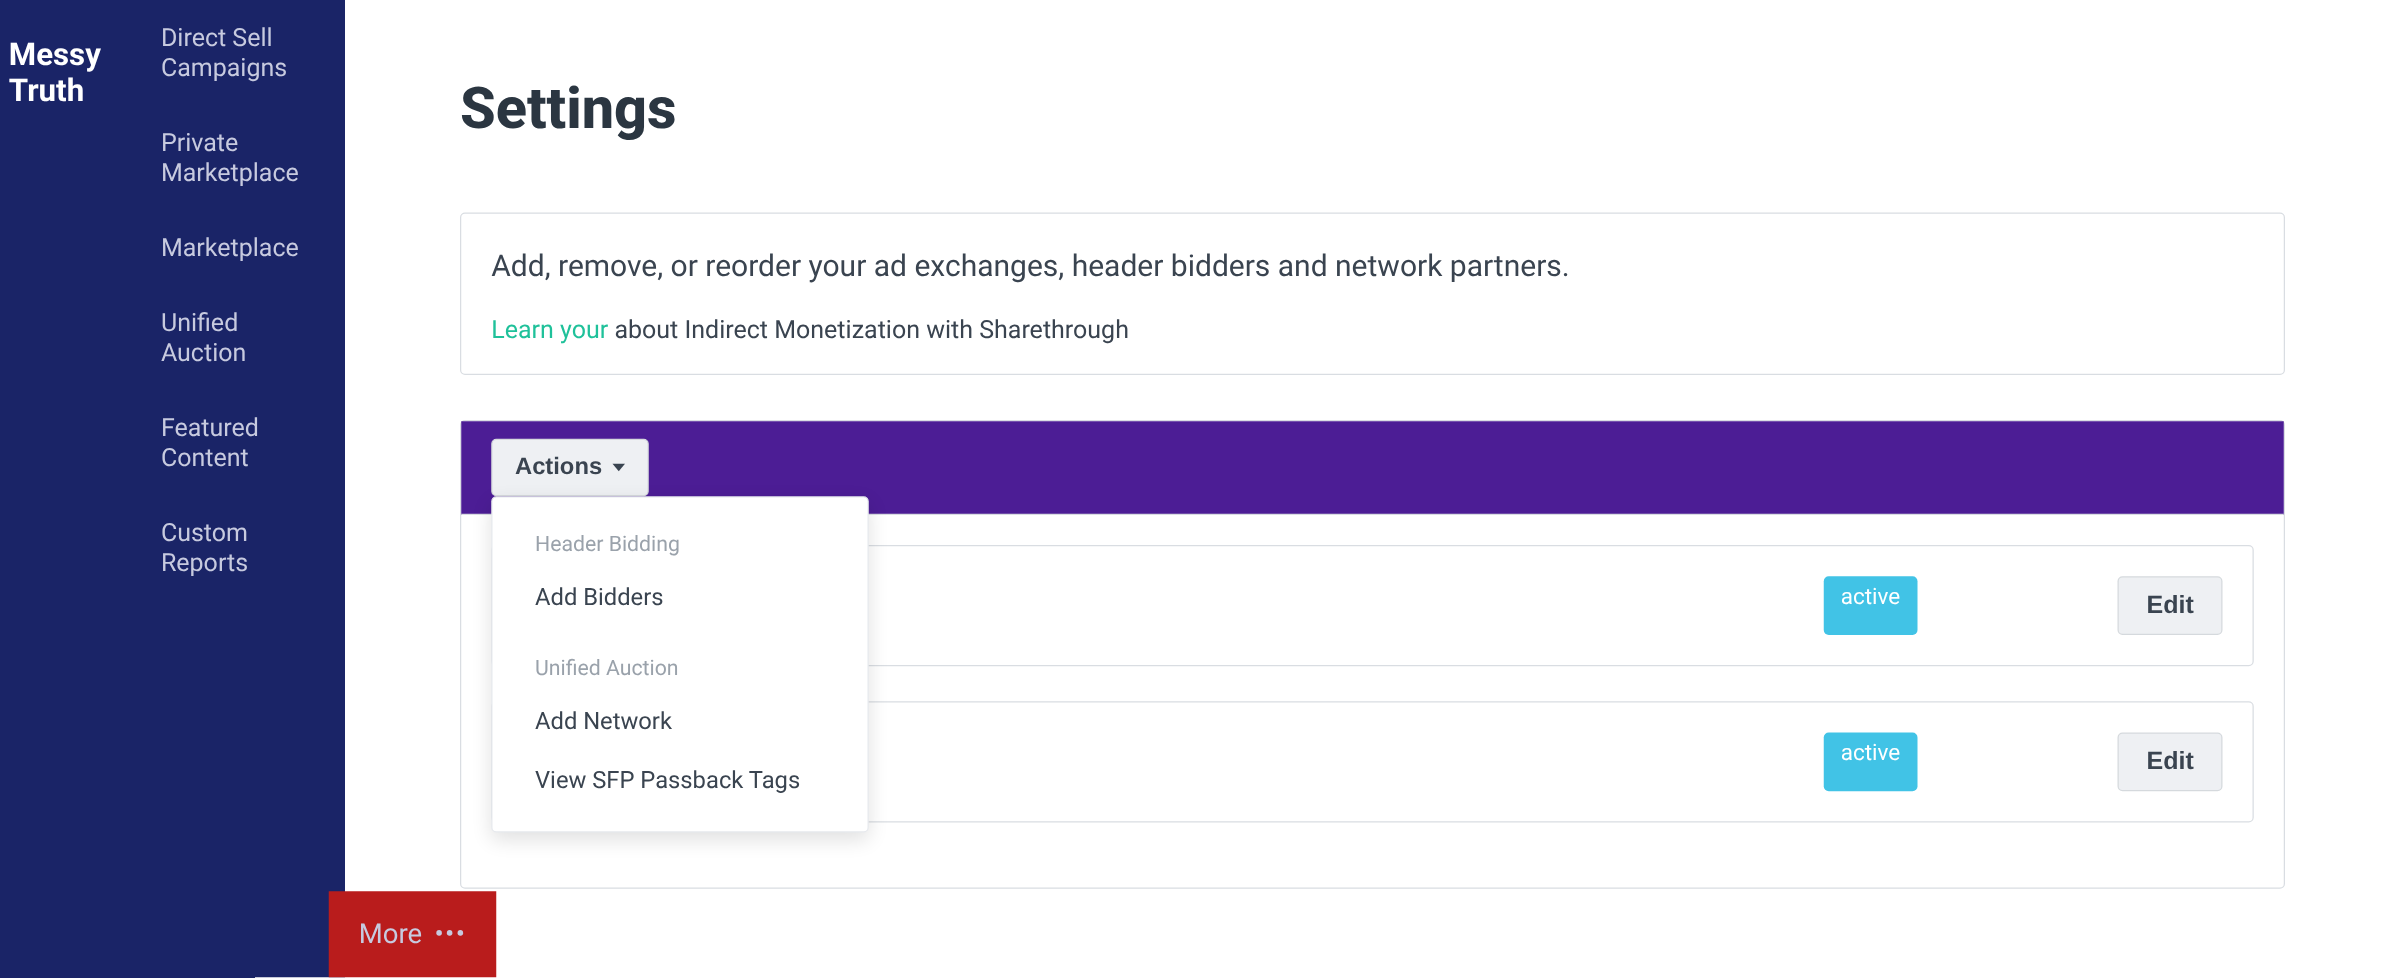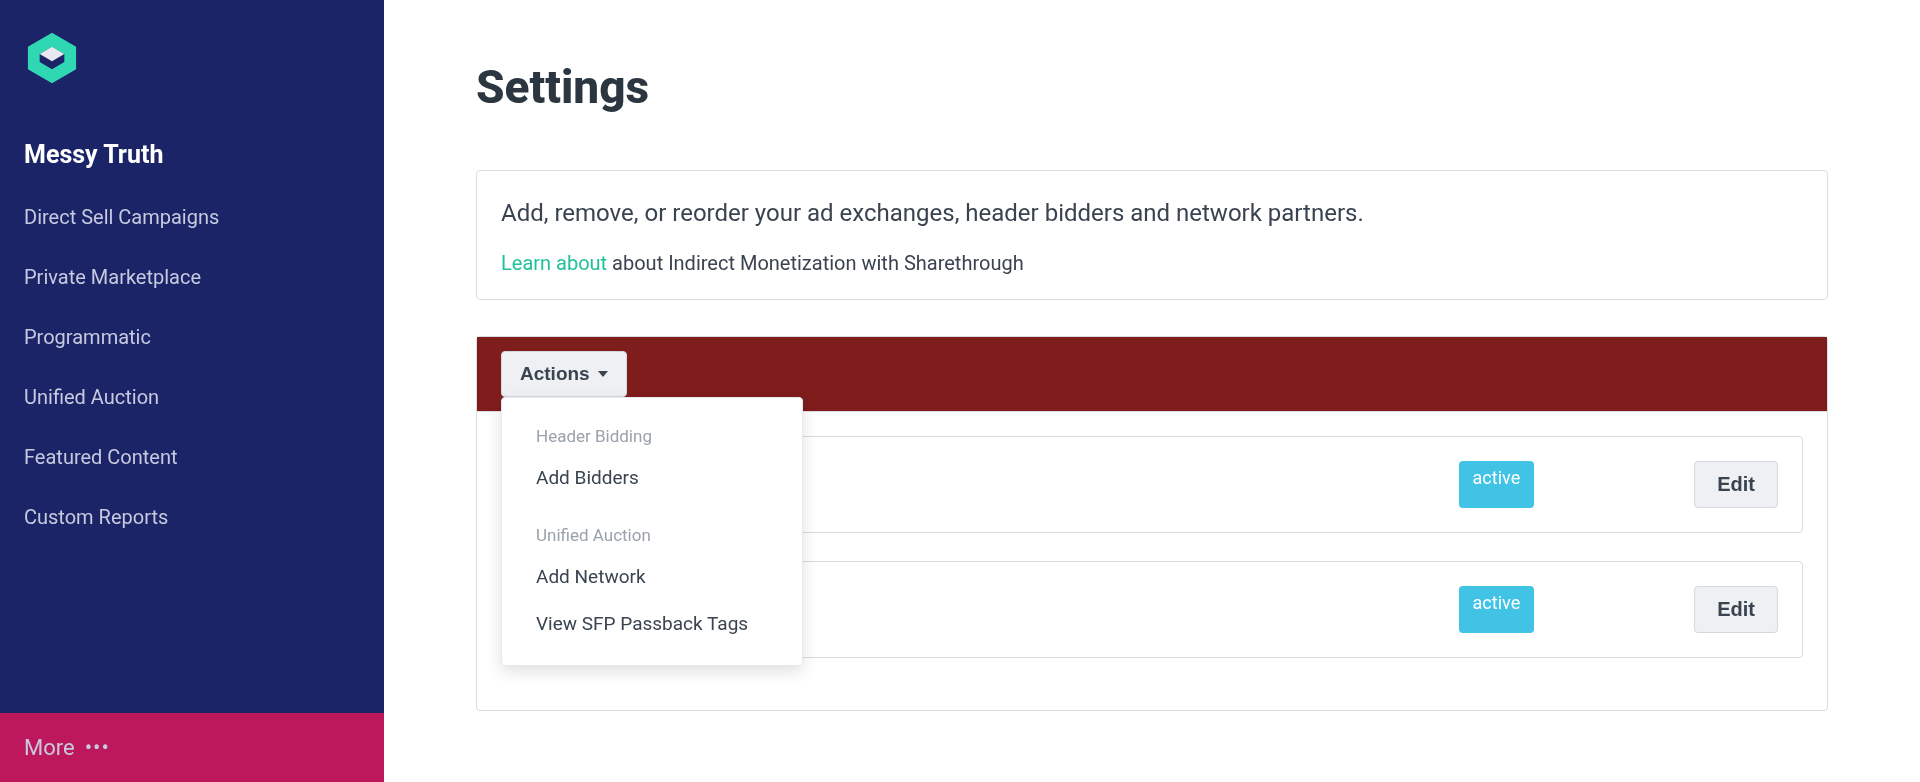--- a/index.html
+++ b/index.html
@@ -11,25 +11,26 @@
 body {
   font-family: -apple-system, BlinkMacSystemFont, "Segoe UI", Roboto, Helvetica, Arial, sans-serif;
   background: #ffffff;
   width: 1920px;
   height: 782px;
   overflow: hidden;
   display: flex;
 }
 
 .sidebar {
-  width: 384px;
+  width: 276px;
   background: #1a2467;
   display: flex;
-  flex-direction: column;
+  flex-direction: row;
   flex-shrink: 0;
+  justify-content: center;
 }
 
 .logo-area {
   padding: 30px 24px 20px 24px;
 }
 
 .logo {
   width: 56px;
   height: 56px;
 }
@@ -49,21 +50,21 @@
 
 .nav-item {
   color: #c7cadf;
   font-size: 20px;
   padding: 18px 24px;
   cursor: pointer;
 }
 
 .more-area {
   margin-top: auto;
-  background: #be185d;
+  background: #b91c1c;
   padding: 22px 24px;
   display: flex;
   align-items: center;
   gap: 10px;
   cursor: pointer;
 }
 
 .more-label {
   color: #c7cadf;
   font-size: 22px;
@@ -113,21 +114,21 @@
   font-size: 20px;
 }
 
 .panel {
   border: 1px solid #d9dde2;
   border-radius: 4px;
   background: #ffffff;
 }
 
 .panel-header {
-  background: #7f1d1d;
+  background: #4c1d95;
   border-bottom: 1px solid #d9dde2;
   padding: 14px 24px;
   position: relative;
 }
 
 .actions-button {
   display: inline-flex;
   align-items: center;
   gap: 8px;
   background: #eef0f3;
@@ -226,38 +227,38 @@
     <svg class="logo" viewBox="0 0 100 100">
       <polygon points="50,5 93,30 93,70 50,95 7,70 7,30" fill="#2fd8b3"></polygon>
       <polygon points="50,30 72,43 72,57 50,70 28,57 28,43" fill="#1a2467"></polygon>
       <polygon points="50,30 72,43 50,56 28,43" fill="#ffffff" opacity="0.9"></polygon>
     </svg>
   </div>
   <div class="account-name">Messy Truth</div>
   <ul class="nav-list">
     <li class="nav-item">Direct Sell Campaigns</li>
     <li class="nav-item">Private Marketplace</li>
-    <li class="nav-item">Programmatic</li>
+    <li class="nav-item">Marketplace</li>
     <li class="nav-item">Unified Auction</li>
     <li class="nav-item">Featured Content</li>
     <li class="nav-item">Custom Reports</li>
   </ul>
   <div class="more-area">
     <span class="more-label">More</span>
     <span class="more-dots">•••</span>
   </div>
 </div>
 
 <div class="main">
   <h1 class="page-title">Settings</h1>
 
   <div class="intro-box">
     <p class="intro-text">Add, remove, or reorder your ad exchanges, header bidders and network partners.</p>
     <p class="learn-more-rest">
-      <a href="#" class="learn-more">Learn about</a><span> about Indirect Monetization with Sharethrough</span>
+      <a href="#" class="learn-more">Learn your</a><span> about Indirect Monetization with Sharethrough</span>
     </p>
   </div>
 
   <div class="panel">
     <div class="panel-header">
       <button class="actions-button">
         <span>Actions</span>
         <span class="caret-down"></span>
       </button>
 

